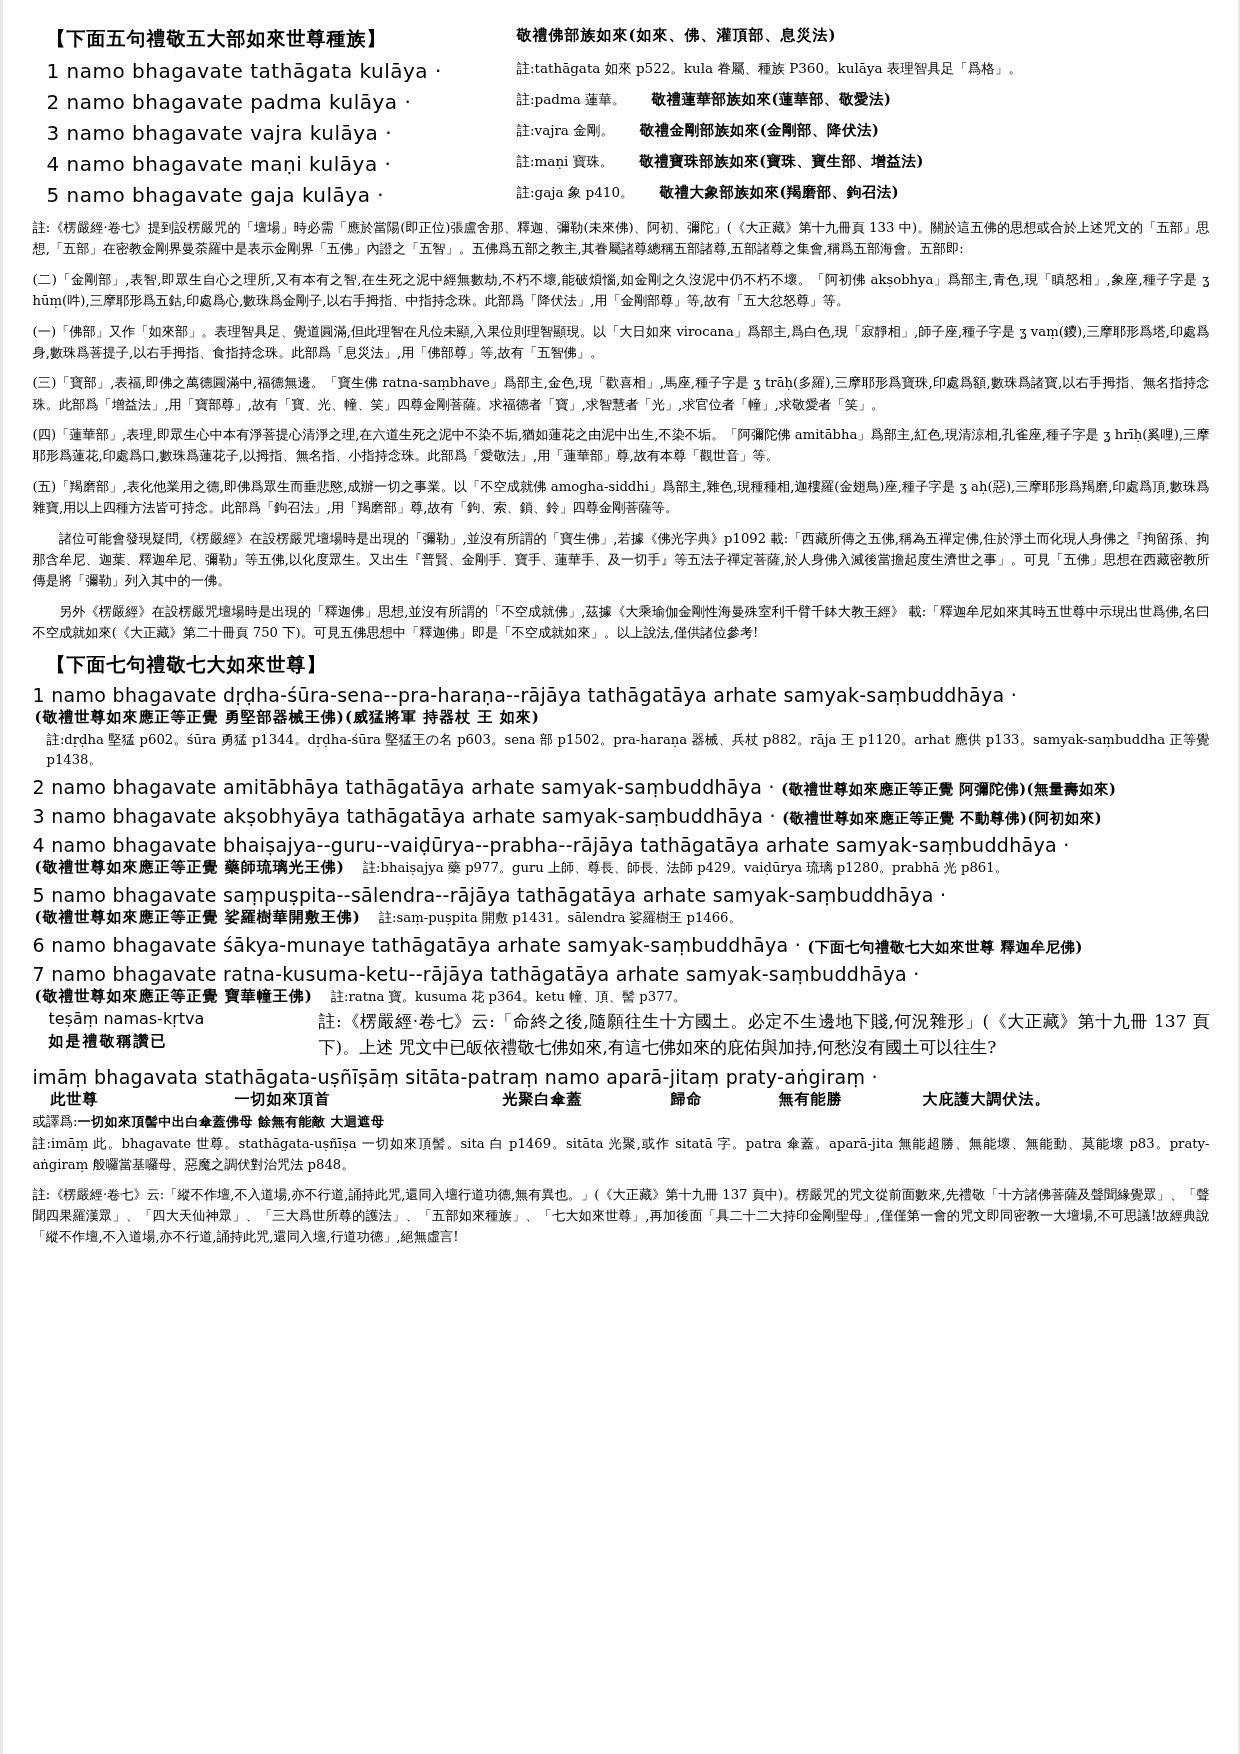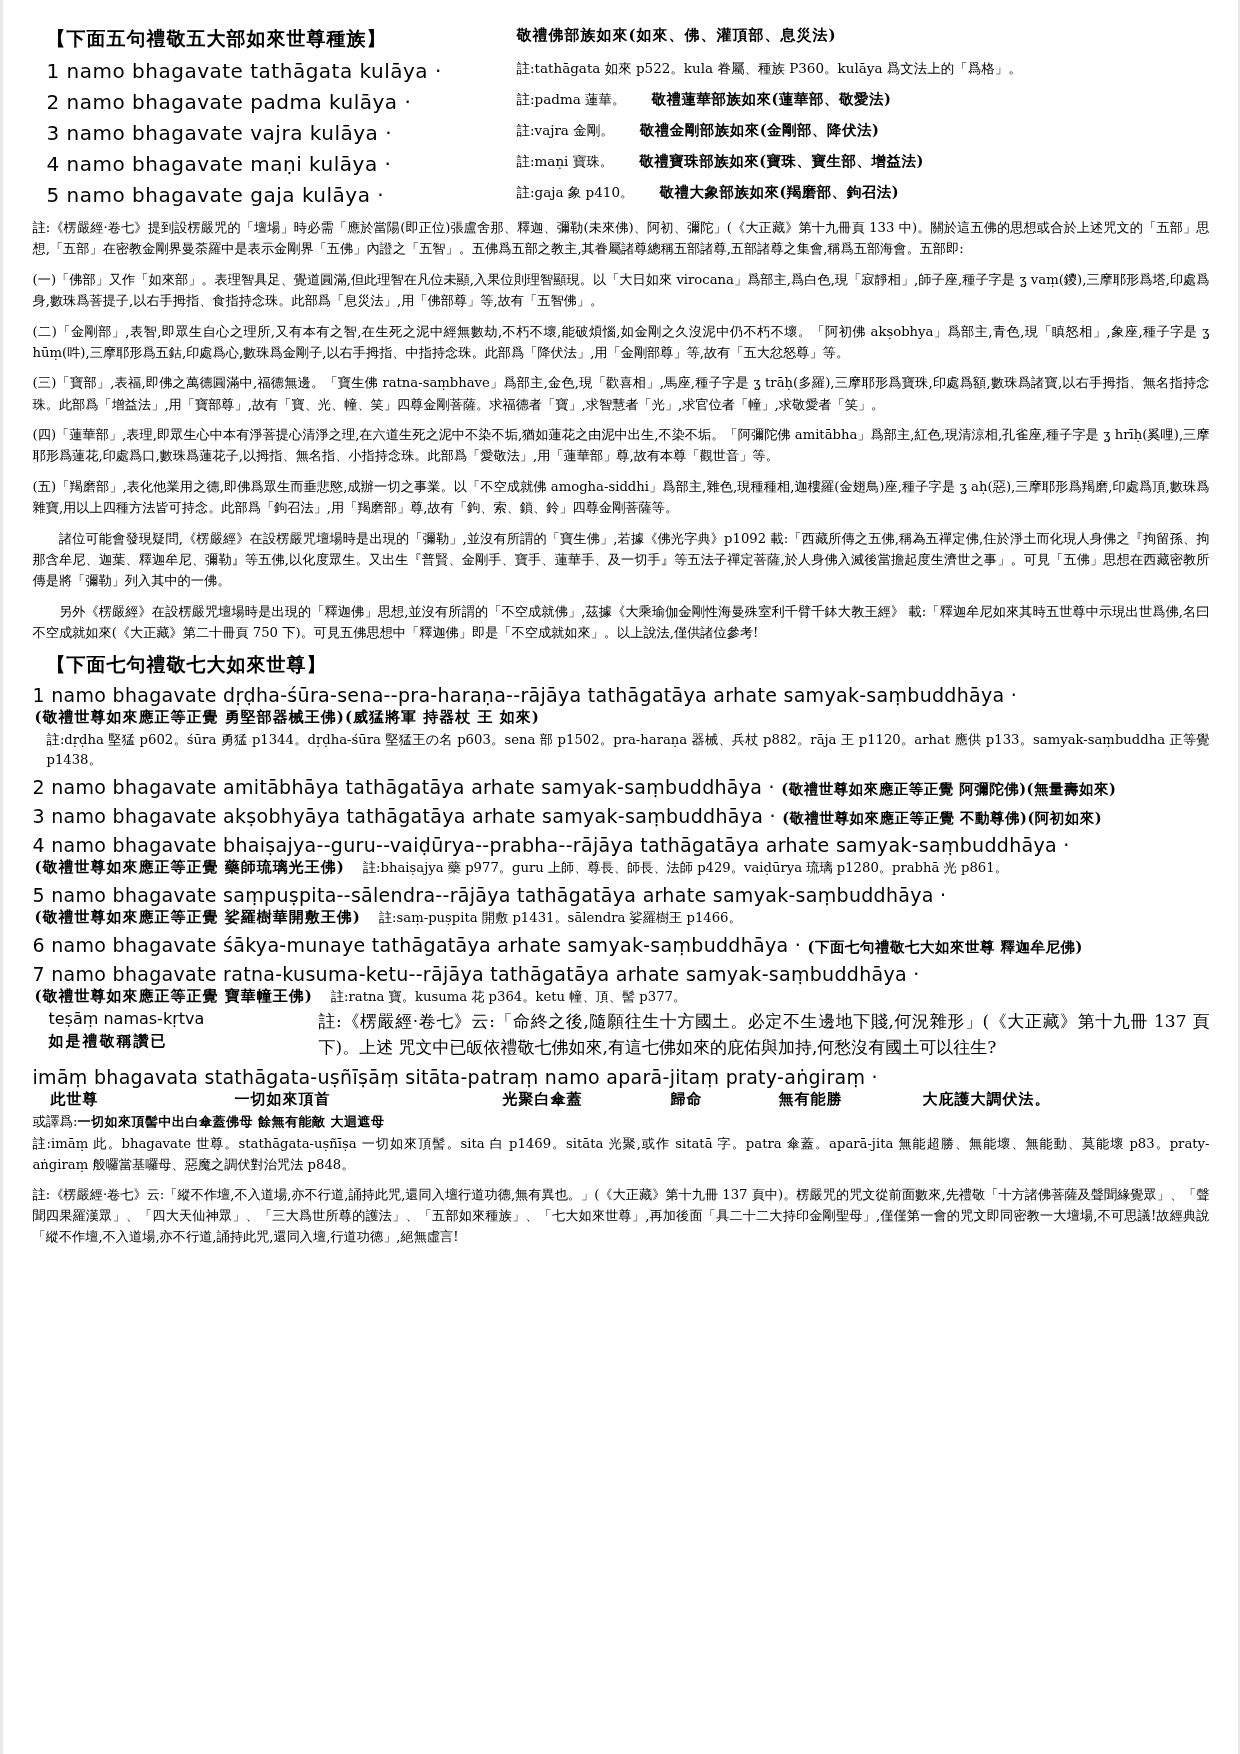--- a/index.html
+++ b/index.html
@@ -60,21 +60,21 @@
 
 <div id="page">
 
   <div class="five-row">
     <div class="five-left bracket-header">【下面五句禮敬五大部如來世尊種族】</div>
     <div class="five-right hdr-hon">敬禮佛部族如來(如來、佛、灌頂部、息災法)</div>
   </div>
 
   <div class="five-row">
     <div class="five-left mantra-lg">1 namo  bhagavate  tathāgata  kulāya ·</div>
-    <div class="five-right note-sm">註:tathāgata 如來 p522。kula 眷屬、種族 P360。kulāya 爲文法上的「爲格」。</div>
+    <div class="five-right note-sm">註:tathāgata 如來 p522。kula 眷屬、種族 P360。kulāya 表理智具足「爲格」。</div>
   </div>
 
   <div class="five-row">
     <div class="five-left mantra-lg">2 namo  bhagavate  padma  kulāya ·</div>
     <div class="five-right five-note-col">
       <span class="note-sm">註:padma 蓮華。</span>
       <span class="honorific">敬禮蓮華部族如來(蓮華部、敬愛法)</span>
     </div>
   </div>
 
@@ -97,22 +97,22 @@
   <div class="five-row">
     <div class="five-left mantra-lg">5 namo  bhagavate  gaja  kulāya ·</div>
     <div class="five-right five-note-col">
       <span class="note-sm">註:gaja 象 p410。</span>
       <span class="honorific">敬禮大象部族如來(羯磨部、鉤召法)</span>
     </div>
   </div>
 
   <div class="commentary">
     <p>註:《楞嚴經·卷七》提到設楞嚴咒的「壇場」時必需「應於當陽(即正位)張盧舍那、釋迦、彌勒(未來佛)、阿初、彌陀」(《大正藏》第十九冊頁 133 中)。關於這五佛的思想或合於上述咒文的「五部」思想,「五部」在密教金剛界曼荼羅中是表示金剛界「五佛」內證之「五智」。五佛爲五部之教主,其眷屬諸尊總稱五部諸尊,五部諸尊之集會,稱爲五部海會。五部即:</p>
+    <p>(二)「金剛部」,表智,即眾生自心之理所,又有本有之智,在生死之泥中經無數劫,不朽不壞,能破煩惱,如金剛之久沒泥中仍不朽不壞。「阿初佛 akṣobhya」爲部主,青色,現「瞋怒相」,象座,種子字是 ʓ hūṃ(吽),三摩耶形爲五鈷,印處爲心,數珠爲金剛子,以右手拇指、中指持念珠。此部爲「降伏法」,用「金剛部尊」等,故有「五大忿怒尊」等。</p>
     <p>(一)「佛部」又作「如來部」。表理智具足、覺道圓滿,但此理智在凡位未顯,入果位則理智顯現。以「大日如來 virocana」爲部主,爲白色,現「寂靜相」,師子座,種子字是 ʓ vaṃ(鑁),三摩耶形爲塔,印處爲身,數珠爲菩提子,以右手拇指、食指持念珠。此部爲「息災法」,用「佛部尊」等,故有「五智佛」。</p>
-    <p>(二)「金剛部」,表智,即眾生自心之理所,又有本有之智,在生死之泥中經無數劫,不朽不壞,能破煩惱,如金剛之久沒泥中仍不朽不壞。「阿初佛 akṣobhya」爲部主,青色,現「瞋怒相」,象座,種子字是 ʓ hūṃ(吽),三摩耶形爲五鈷,印處爲心,數珠爲金剛子,以右手拇指、中指持念珠。此部爲「降伏法」,用「金剛部尊」等,故有「五大忿怒尊」等。</p>
     <p>(三)「寶部」,表福,即佛之萬德圓滿中,福德無邊。「寶生佛 ratna-saṃbhave」爲部主,金色,現「歡喜相」,馬座,種子字是 ʓ trāḥ(多羅),三摩耶形爲寶珠,印處爲額,數珠爲諸寶,以右手拇指、無名指持念珠。此部爲「增益法」,用「寶部尊」,故有「寶、光、幢、笑」四尊金剛菩薩。求福德者「寶」,求智慧者「光」,求官位者「幢」,求敬愛者「笑」。</p>
     <p>(四)「蓮華部」,表理,即眾生心中本有淨菩提心清淨之理,在六道生死之泥中不染不垢,猶如蓮花之由泥中出生,不染不垢。「阿彌陀佛 amitābha」爲部主,紅色,現清涼相,孔雀座,種子字是 ʓ hrīḥ(奚哩),三摩耶形爲蓮花,印處爲口,數珠爲蓮花子,以拇指、無名指、小指持念珠。此部爲「愛敬法」,用「蓮華部」尊,故有本尊「觀世音」等。</p>
     <p>(五)「羯磨部」,表化他業用之德,即佛爲眾生而垂悲愍,成辦一切之事業。以「不空成就佛 amogha-siddhi」爲部主,雜色,現種種相,迦樓羅(金翅鳥)座,種子字是 ʓ aḥ(惡),三摩耶形爲羯磨,印處爲頂,數珠爲雜寶,用以上四種方法皆可持念。此部爲「鉤召法」,用「羯磨部」尊,故有「鉤、索、鎖、鈴」四尊金剛菩薩等。</p>
     <p class="indent">諸位可能會發現疑問,《楞嚴經》在設楞嚴咒壇場時是出現的「彌勒」,並沒有所謂的「寶生佛」,若據《佛光字典》p1092 載:「西藏所傳之五佛,稱為五禪定佛,住於淨土而化現人身佛之『拘留孫、拘那含牟尼、迦葉、釋迦牟尼、彌勒』等五佛,以化度眾生。又出生『普賢、金剛手、寶手、蓮華手、及一切手』等五法子禪定菩薩,於人身佛入滅後當擔起度生濟世之事」。可見「五佛」思想在西藏密教所傳是將「彌勒」列入其中的一佛。</p>
     <p class="indent">另外《楞嚴經》在設楞嚴咒壇場時是出現的「釋迦佛」思想,並沒有所謂的「不空成就佛」,茲據《大乘瑜伽金剛性海曼殊室利千臂千鉢大教王經》 載:「釋迦牟尼如來其時五世尊中示現出世爲佛,名曰不空成就如來(《大正藏》第二十冊頁 750 下)。可見五佛思想中「釋迦佛」即是「不空成就如來」。以上說法,僅供諸位參考!</p>
   </div>
 
   <div class="seven">
     <div class="bracket-header">【下面七句禮敬七大如來世尊】</div>
 

